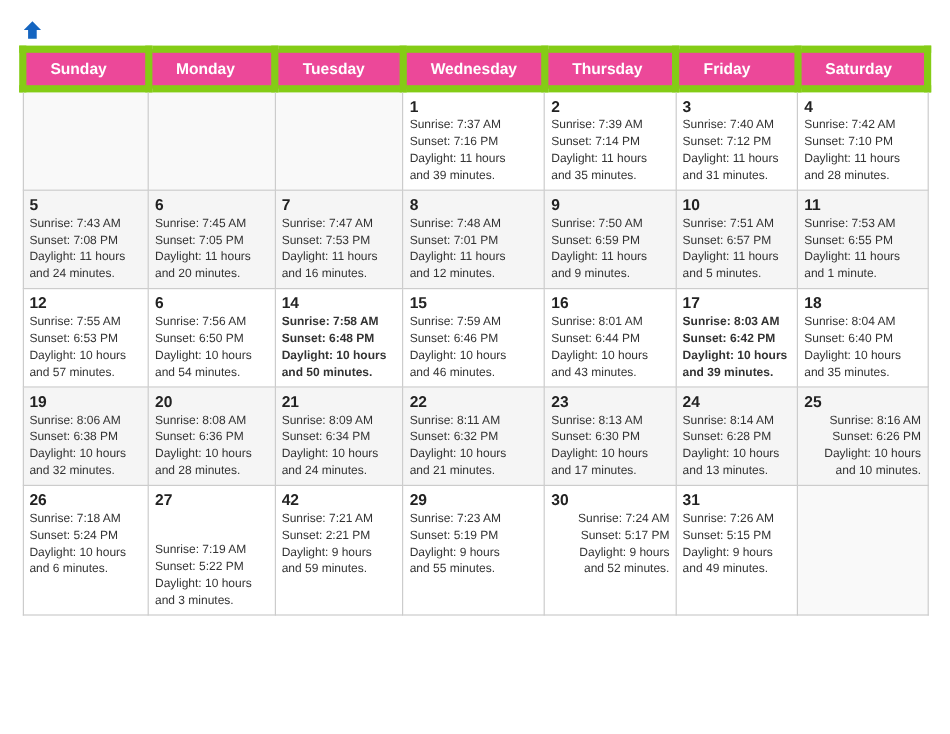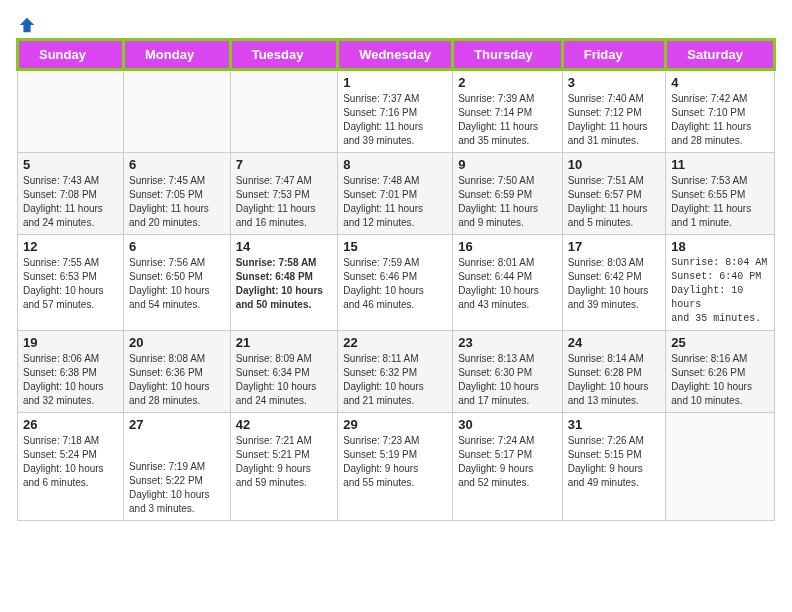--- a/index.html
+++ b/index.html
@@ -46,27 +46,27 @@
     .location {
       font-size: 16px;
       color: #555;
     }
     .calendar {
       width: 100%;
       border-collapse: collapse;
       font-size: 11px;
     }
     .calendar thead tr th {
-      background-color: #d946ef;
+      background-color: #ec4899;
       color: #fff;
       padding: 6px 20px;
       text-align: left;
       font-size: 13px;
       font-weight: bold;
-      border: 3px solid #84cc16;
+      border: 6px solid #84cc16;
     }
     .calendar tbody tr td {
       border: 1px solid #ccc;
       vertical-align: top;
       padding: 4px 5px;
       min-height: 80px;
       width: 113px;
     }
     .calendar tbody tr:nth-child(even) td {
       background-color: #f5f5f5;
@@ -237,28 +237,28 @@
         </td>
         <td>
           <span class="day-number">16</span>
           <div class="day-info" style="white-space: pre-line;">Sunrise: 8:01 AM
 Sunset: 6:44 PM
 Daylight: 10 hours
 and 43 minutes.</div>
         </td>
         <td>
           <span class="day-number">17</span>
-          <div class="day-info" style="white-space: pre-line;">Sunrise: 8:03 AM
+          <div class="day-info" style="white-space: pre-line; font-weight: bold;">Sunrise: 8:03 AM
 Sunset: 6:42 PM
 Daylight: 10 hours
 and 39 minutes.</div>
         </td>
         <td>
           <span class="day-number">18</span>
-          <div class="day-info" style="white-space: pre-line; font-family: Liberation Mono, monospace;">Sunrise: 8:04 AM
+          <div class="day-info" style="white-space: pre-line;">Sunrise: 8:04 AM
 Sunset: 6:40 PM
 Daylight: 10 hours
 and 35 minutes.</div>
         </td>
       </tr>
       <tr>
         <td>
           <span class="day-number">19</span>
           <div class="day-info" style="white-space: pre-line;">Sunrise: 8:06 AM
 Sunset: 6:38 PM
@@ -295,21 +295,21 @@
         </td>
         <td>
           <span class="day-number">24</span>
           <div class="day-info" style="white-space: pre-line;">Sunrise: 8:14 AM
 Sunset: 6:28 PM
 Daylight: 10 hours
 and 13 minutes.</div>
         </td>
         <td>
           <span class="day-number">25</span>
-          <div class="day-info" style="white-space: pre-line;">Sunrise: 8:16 AM
+          <div class="day-info" style="white-space: pre-line; text-align: right;">Sunrise: 8:16 AM
 Sunset: 6:26 PM
 Daylight: 10 hours
 and 10 minutes.</div>
         </td>
       </tr>
       <tr>
         <td>
           <span class="day-number">26</span>
           <div class="day-info" style="white-space: pre-line;">Sunrise: 7:18 AM
 Sunset: 5:24 PM
@@ -319,34 +319,34 @@
         <td>
           <span class="day-number">27</span>
           <div class="day-info" style="white-space: pre-line; margin-top: 28px;">Sunrise: 7:19 AM
 Sunset: 5:22 PM
 Daylight: 10 hours
 and 3 minutes.</div>
         </td>
         <td>
           <span class="day-number">42</span>
           <div class="day-info" style="white-space: pre-line;">Sunrise: 7:21 AM
-Sunset: 5:21 PM
+Sunset: 2:21 PM
 Daylight: 9 hours
 and 59 minutes.</div>
         </td>
         <td>
           <span class="day-number">29</span>
           <div class="day-info" style="white-space: pre-line;">Sunrise: 7:23 AM
 Sunset: 5:19 PM
 Daylight: 9 hours
 and 55 minutes.</div>
         </td>
         <td>
           <span class="day-number">30</span>
-          <div class="day-info" style="white-space: pre-line;">Sunrise: 7:24 AM
+          <div class="day-info" style="white-space: pre-line; text-align: right;">Sunrise: 7:24 AM
 Sunset: 5:17 PM
 Daylight: 9 hours
 and 52 minutes.</div>
         </td>
         <td>
           <span class="day-number">31</span>
           <div class="day-info" style="white-space: pre-line;">Sunrise: 7:26 AM
 Sunset: 5:15 PM
 Daylight: 9 hours
 and 49 minutes.</div>

